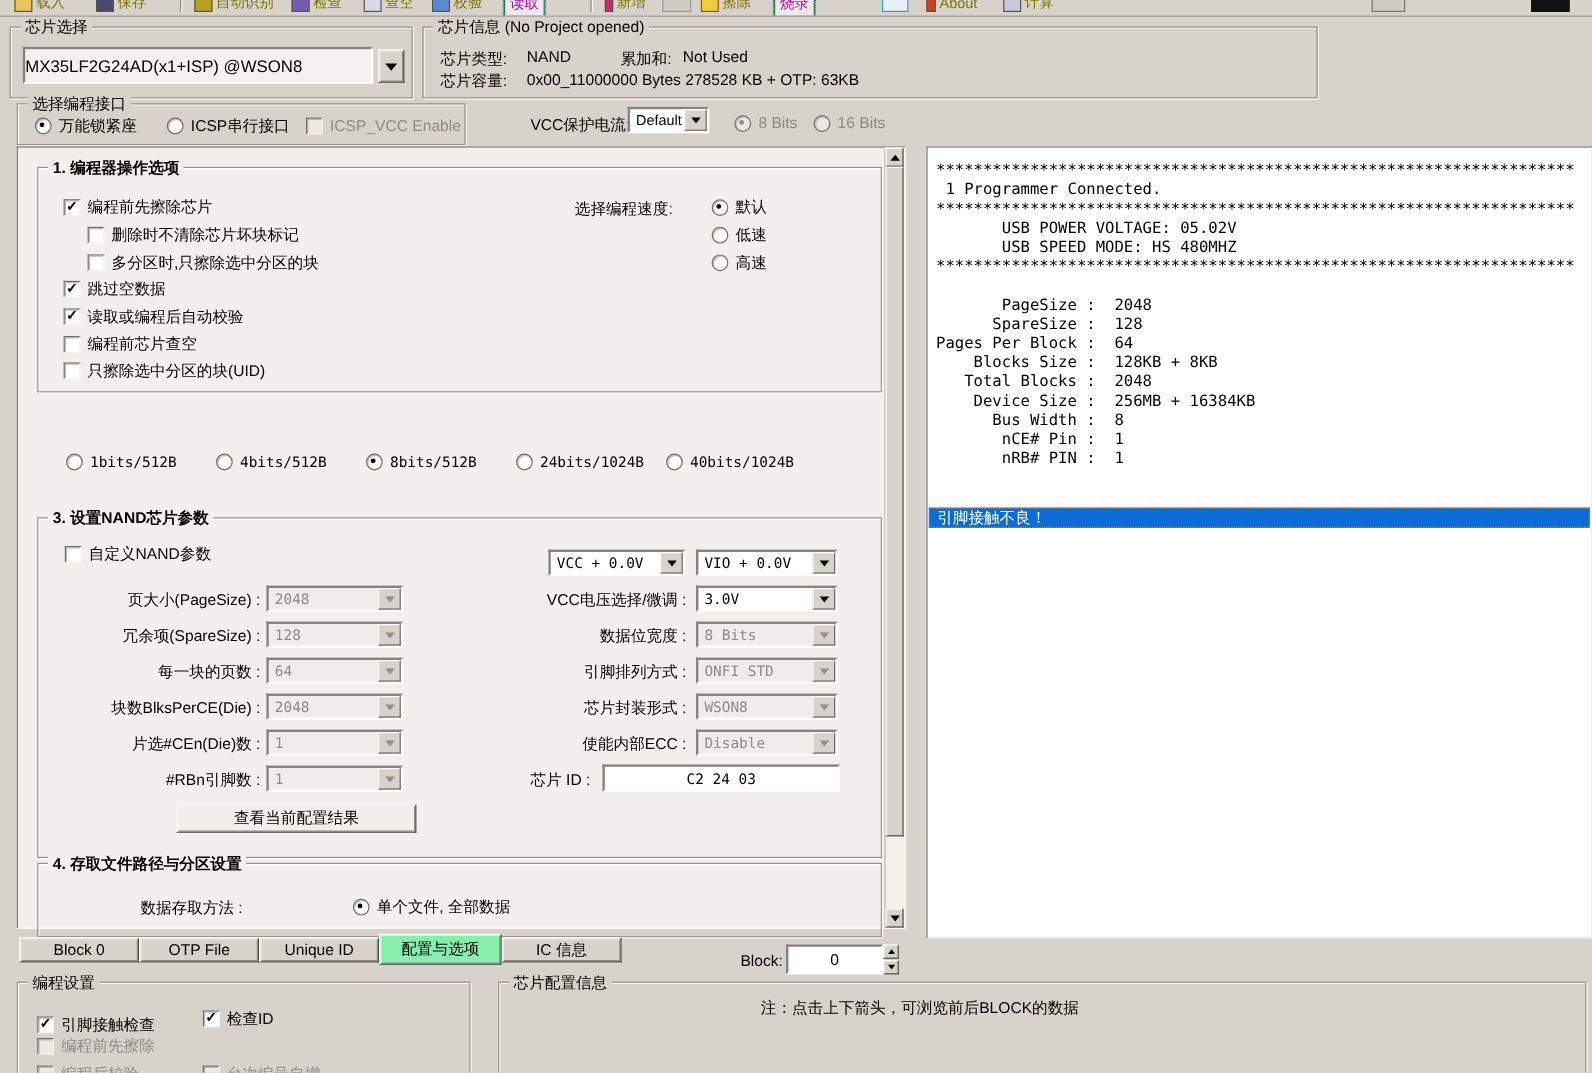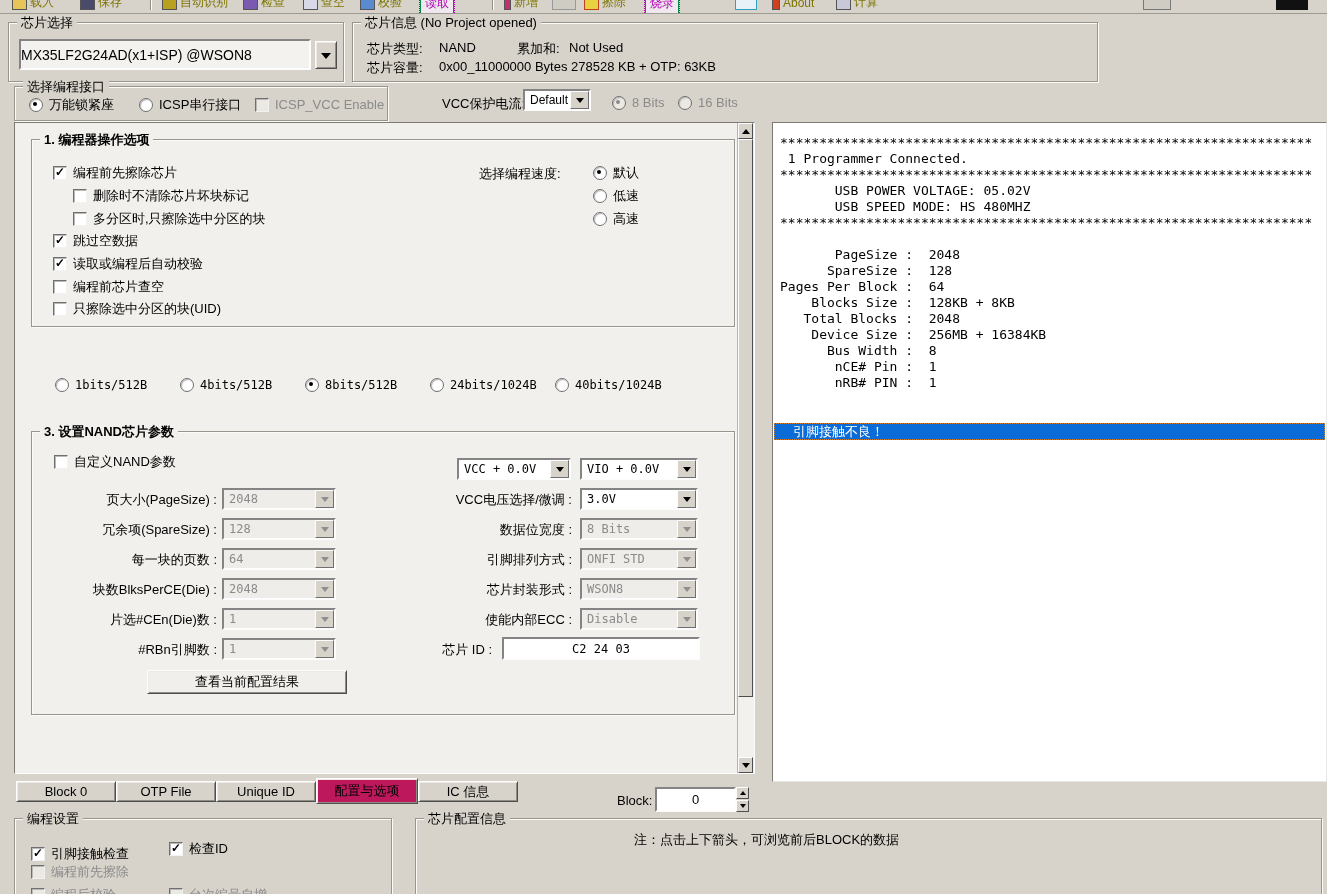--- a/index.html
+++ b/index.html
@@ -42,29 +42,29 @@
     border:1px solid;border-color:#fdfdfd #6f6f6f #6f6f6f #fdfdfd;display:flex;align-items:center;justify-content:center;}
   .combo .cbtn::after{content:"";width:0;height:0;border:4px solid transparent;border-top:5px solid #000;margin-top:5px;}
   .combo.disabled{background:#efede9;}
   .combo.disabled .val{color:#8b8b8b;}
   .combo.disabled .cbtn::after{border-top-color:#8f8f8f;}
   .combo.sans .val{font-family:"Liberation Sans",sans-serif;}
   
   .btn3d{position:absolute;background:#d7d3cb;border:1px solid;border-color:#fdfdfd #4e4e4e #4e4e4e #fdfdfd;
     box-shadow:inset 1px 1px 0 #eeebe5, inset -1px -1px 0 #8f8c84;
     display:flex;align-items:center;justify-content:center;font-size:13px;box-sizing:border-box;white-space:nowrap;}
-  .tab-active{background:#be185d;z-index:3;}
+  .tab-active{background:#86efac;z-index:3;}
   
   #left-panel{position:absolute;left:14px;top:122px;width:741px;height:652px;background:#f1f0ec;
     border:1px solid;border-color:#7e7b74 #fdfdfd #fdfdfd #7e7b74;box-sizing:border-box;}
   #log-panel{position:absolute;left:772px;top:122px;width:555px;height:660px;background:#fff;
     border:1px solid;border-color:#7e7b74 #e8e8e8 #e8e8e8 #7e7b74;box-sizing:border-box;overflow:hidden;}
   .logline{height:16px;line-height:16px;white-space:pre;font-family:"DejaVu Sans Mono",monospace;font-size:13px;overflow:hidden;}
   #log-alert{position:absolute;left:1px;right:1px;top:300px;height:17px;background:#0b6cd8;color:#fff;
-    border:1px dotted #d08030;box-sizing:border-box;line-height:15px;padding-left:18px;font-size:13px;}
+    border:1px dotted #d08030;box-sizing:border-box;line-height:15px;padding-left:6px;font-size:13px;}
   
   #vscroll{position:absolute;right:0;top:0;bottom:0;width:16px;background:#f3f1ee;border-left:1px solid #b7b4ac;}
   .sbtn{position:absolute;left:0;width:15px;height:16px;background:#d7d3cb;border:1px solid;
     border-color:#fdfdfd #4e4e4e #4e4e4e #fdfdfd;box-sizing:border-box;display:flex;align-items:center;justify-content:center;}
   .sbtn.up{top:0;} .sbtn.down{bottom:0;}
   .sbtn.up::after{content:"";border:4px solid transparent;border-bottom:5px solid #000;margin-bottom:4px;}
   .sbtn.down::after{content:"";border:4px solid transparent;border-top:5px solid #000;margin-top:4px;}
   .sthumb{position:absolute;left:0;top:16px;width:15px;height:558px;background:#d7d3cb;
     border:1px solid;border-color:#fdfdfd #4e4e4e #4e4e4e #fdfdfd;box-sizing:border-box;}
   .lbl{position:absolute;white-space:nowrap;}
@@ -336,20 +336,28 @@
     <span class="lbl-r" style="left:360px;top:209px;width:100px">芯片 ID :</span>
     <div class="editbox mono" style="left:470px;top:205px;width:198px;height:23px;justify-content:center">
       <span>C2 24 03</span>
     </div>
 
     <div class="btn3d" style="left:115px;top:238px;width:200px;height:24px;background:#f0efeb">
       <span>查看当前配置结果</span>
     </div>
   </div>
 
+  <div class="gb" style="left:16px;top:596px;width:702px;height:60px">
+    <span class="legend on-panel bold">4. 存取文件路径与分区设置</span>
+    <span class="lbl" style="left:85px;top:28px">数据存取方法 :</span>
+    <div class="rad" style="left:262px;top:28px">
+      <span class="rdo checked"></span>
+      <span>单个文件, 全部数据</span>
+    </div>
+  </div>
 
   <div id="vscroll">
     <div class="sbtn up"></div>
     <div class="sthumb"></div>
     <div class="sbtn down"></div>
   </div>
 </div>
 
 <div id="log-panel">
   <div style="padding:12px 0 0 7px">

